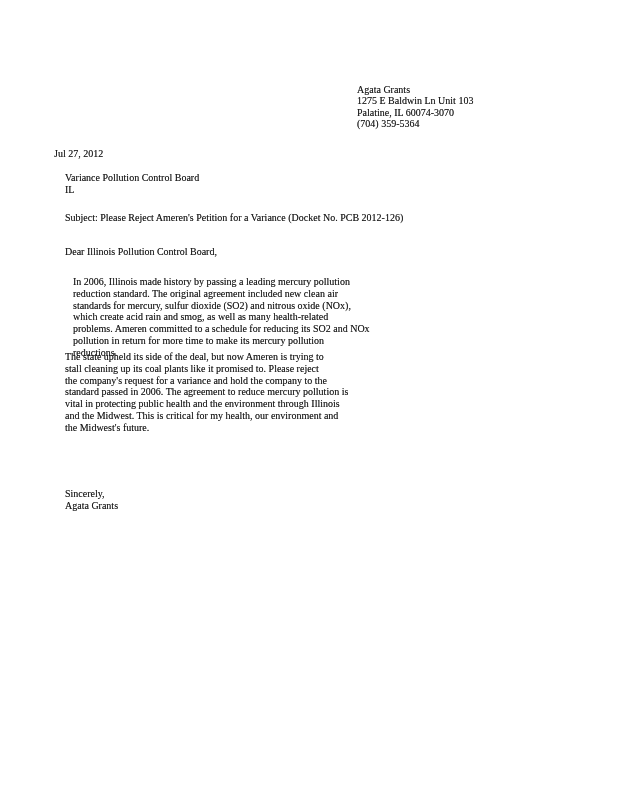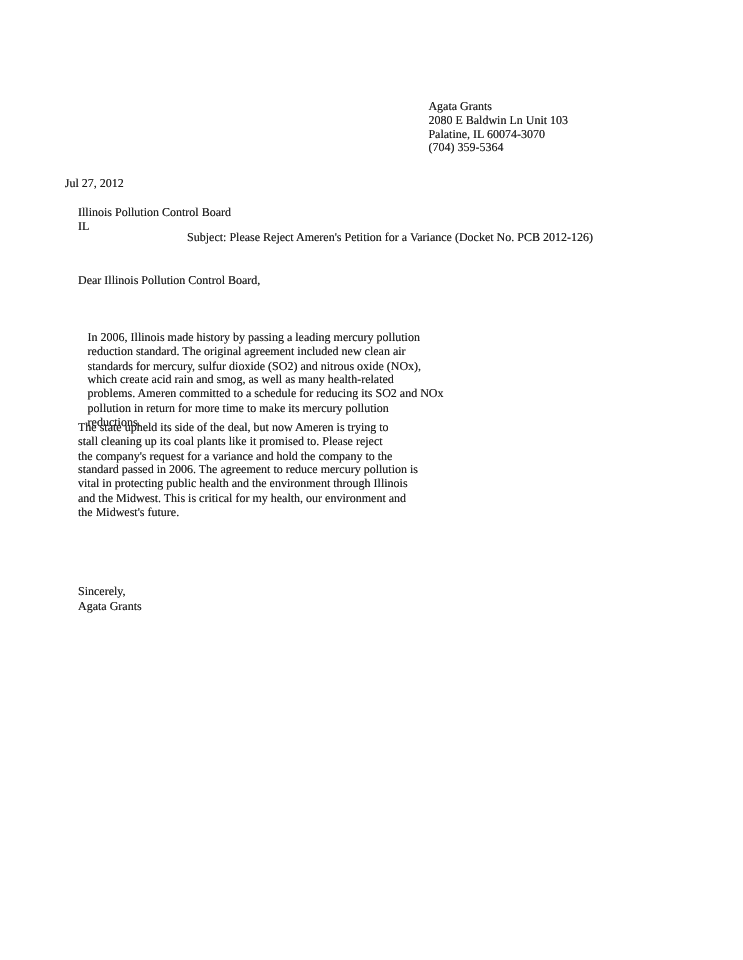--- a/index.html
+++ b/index.html
@@ -17,43 +17,43 @@
     font-size: 10px;
     line-height: 11.8px;
     color: #1c1c1c;
     text-shadow: 0 0 0.5px rgba(0,0,0,0.55);
     margin-top: 20px;
   }
   .abs { position: absolute; }
   .sender-block   { left: 357px; top: 64px;  line-height: 11.4px; }
   .date-line      { left: 54px;  top: 128px; }
   .recipient-block{ left: 65px;  top: 152px; }
-  .subject-line   { left: 65px;  top: 173px; width: 520px; text-align: center; }
-  .salutation     { left: 65px;  top: 209px; }
+  .subject-line   { left: 65px;  top: 192px; width: 520px; }
+  .salutation     { left: 65px;  top: 226px; }
   .intro-line     { left: 65px;  top: 232px; }
   .body-para-1    { left: 73px;  top: 256px; width: 430px; white-space: pre-line; }
   .body-para-2    { left: 65px;  top: 331px; width: 430px; white-space: pre-line; }
   .closing-block  { left: 65px;  top: 468px; }
 </style>
 </head>
 <body>
 
 <div class="page">
 
   <div class="abs sender-block">
     <div>Agata Grants</div>
-    <div>2080 E Baldwin Ln Unit 103</div>
+    <div>1275 E Baldwin Ln Unit 103</div>
     <div>Palatine, IL 60074-3070</div>
     <div>(704) 359-5364</div>
   </div>
 
   <div class="abs date-line">Jul 27, 2012</div>
 
   <div class="abs recipient-block">
-    <div>Illinois Pollution Control Board</div>
+    <div>Variance Pollution Control Board</div>
     <div>IL</div>
   </div>
 
   <div class="abs subject-line">Subject: Please Reject Ameren's Petition for a Variance (Docket No. PCB 2012-126)</div>
 
   <div class="abs salutation">Dear Illinois Pollution Control Board,</div>
 
 
   <div class="abs body-para-1">In 2006, Illinois made history by passing a leading mercury pollution
 reduction standard. The original agreement included new clean air

